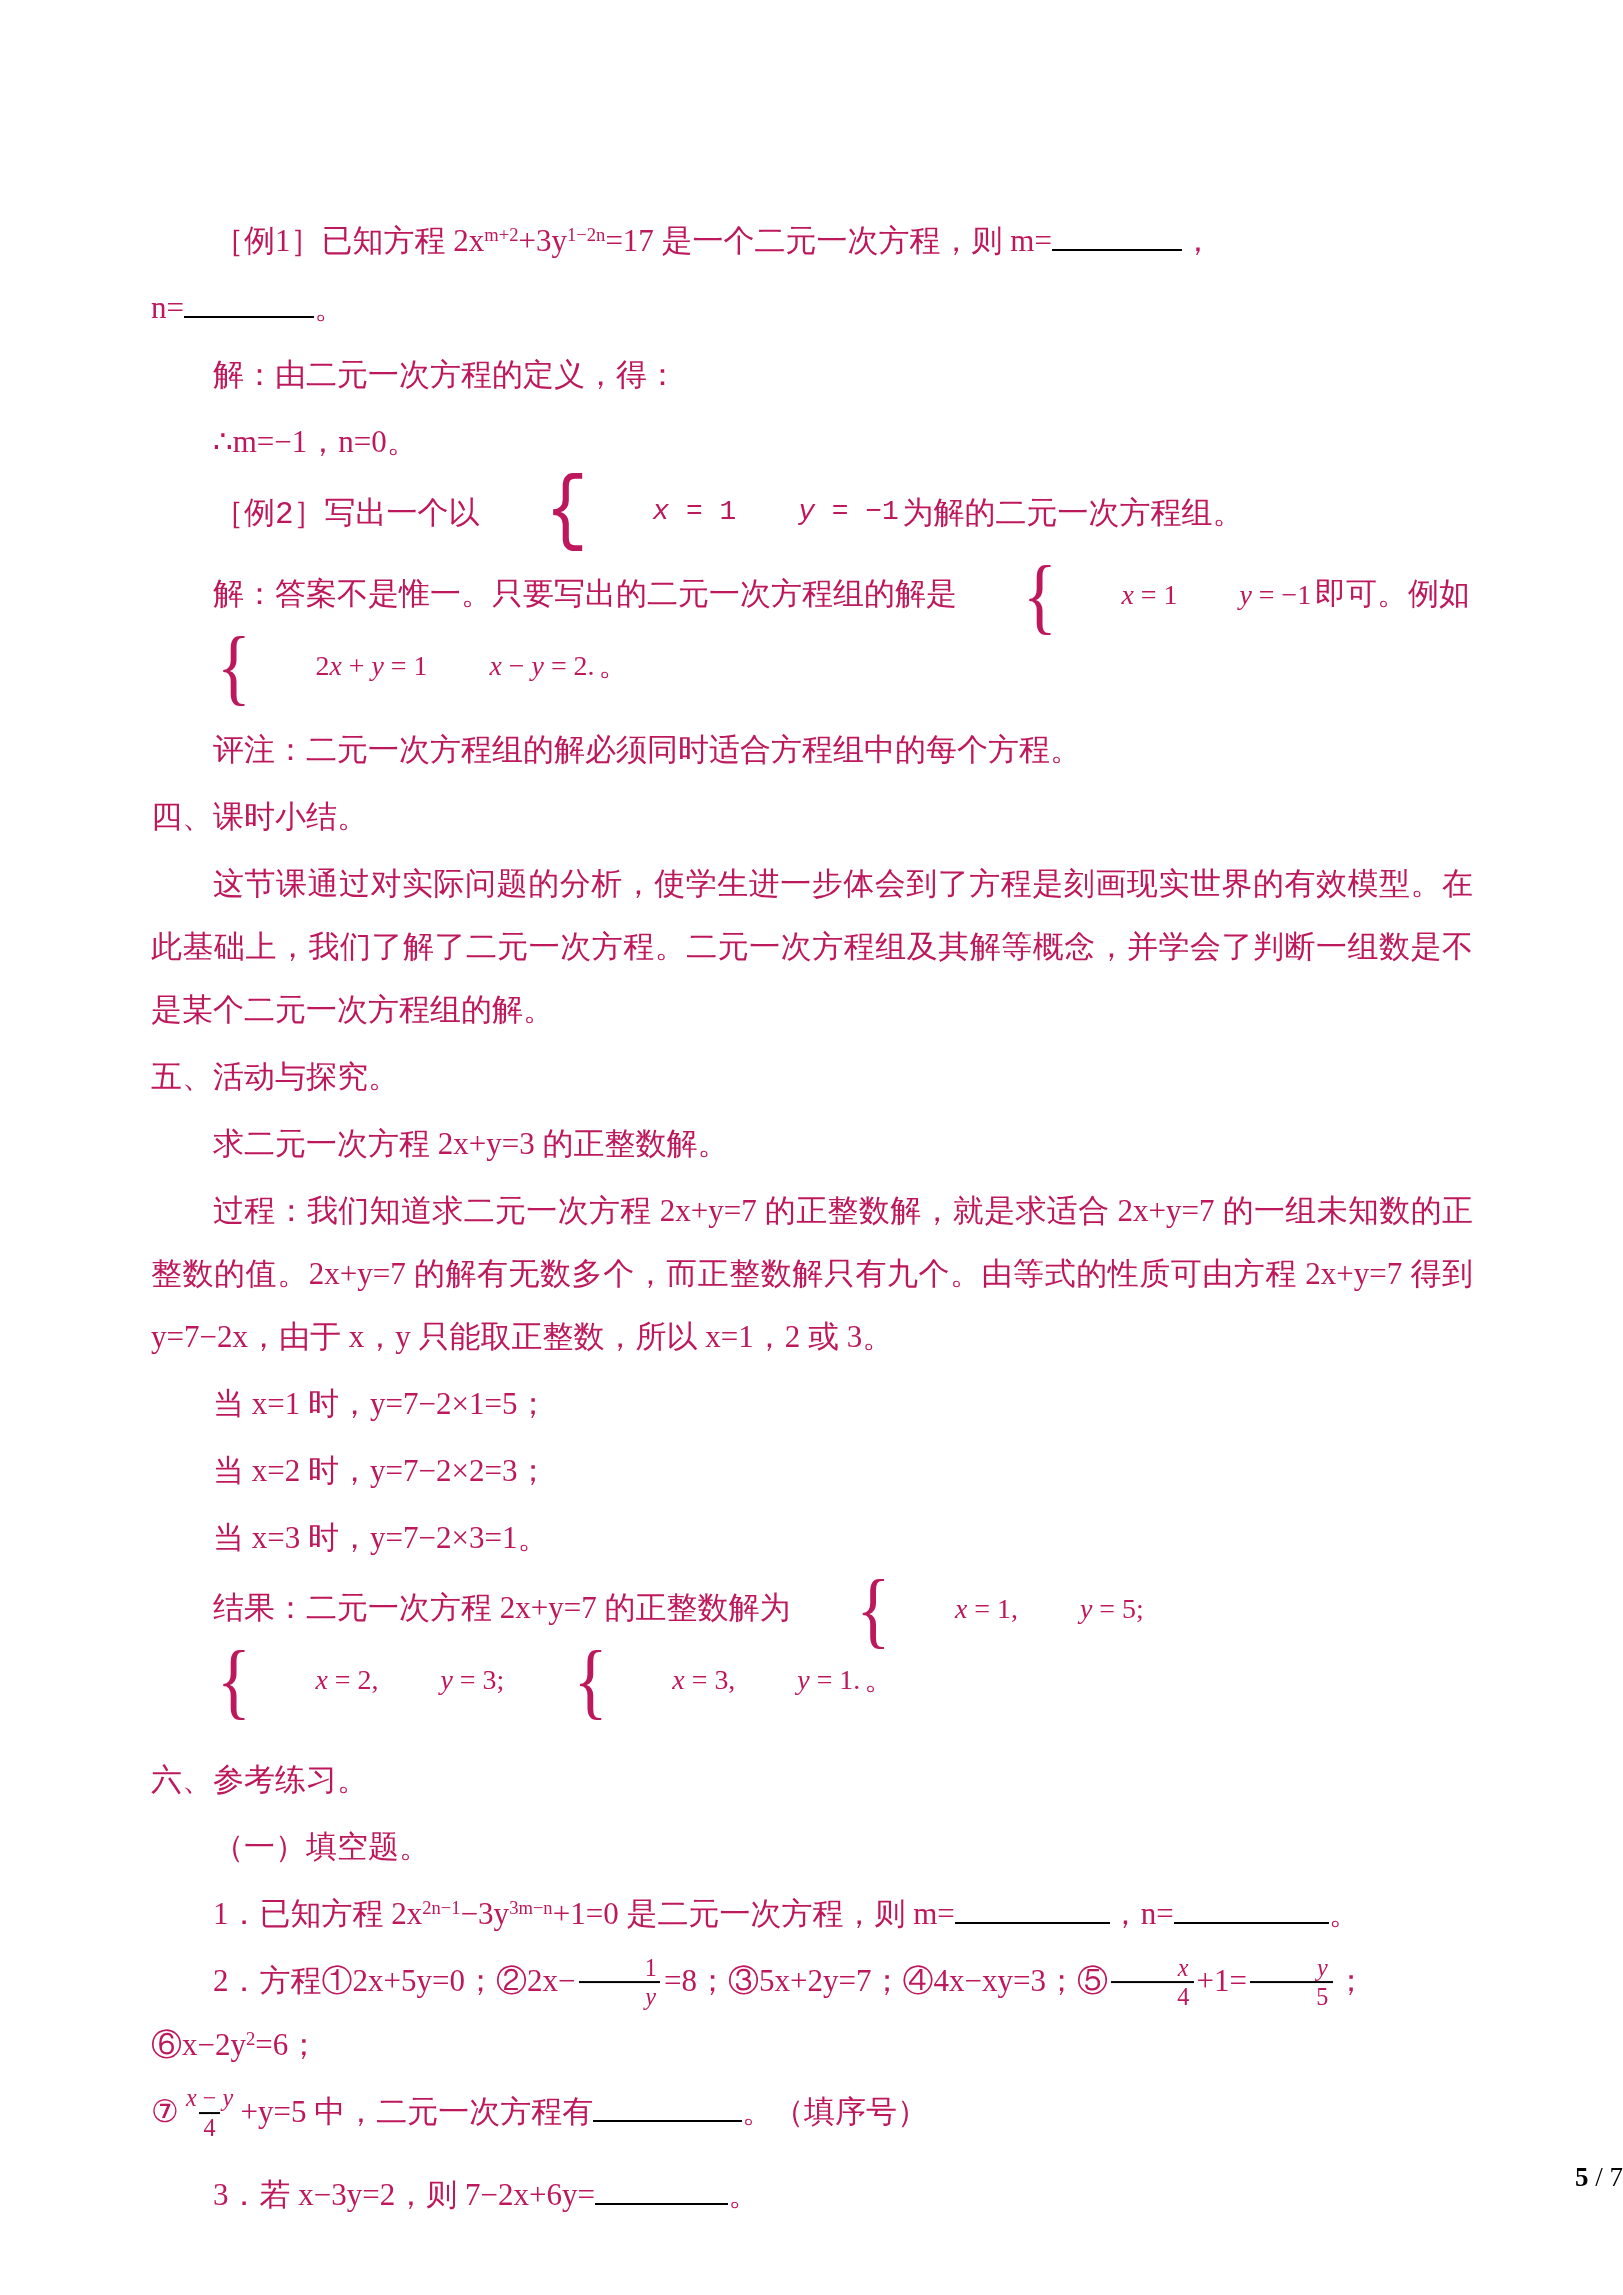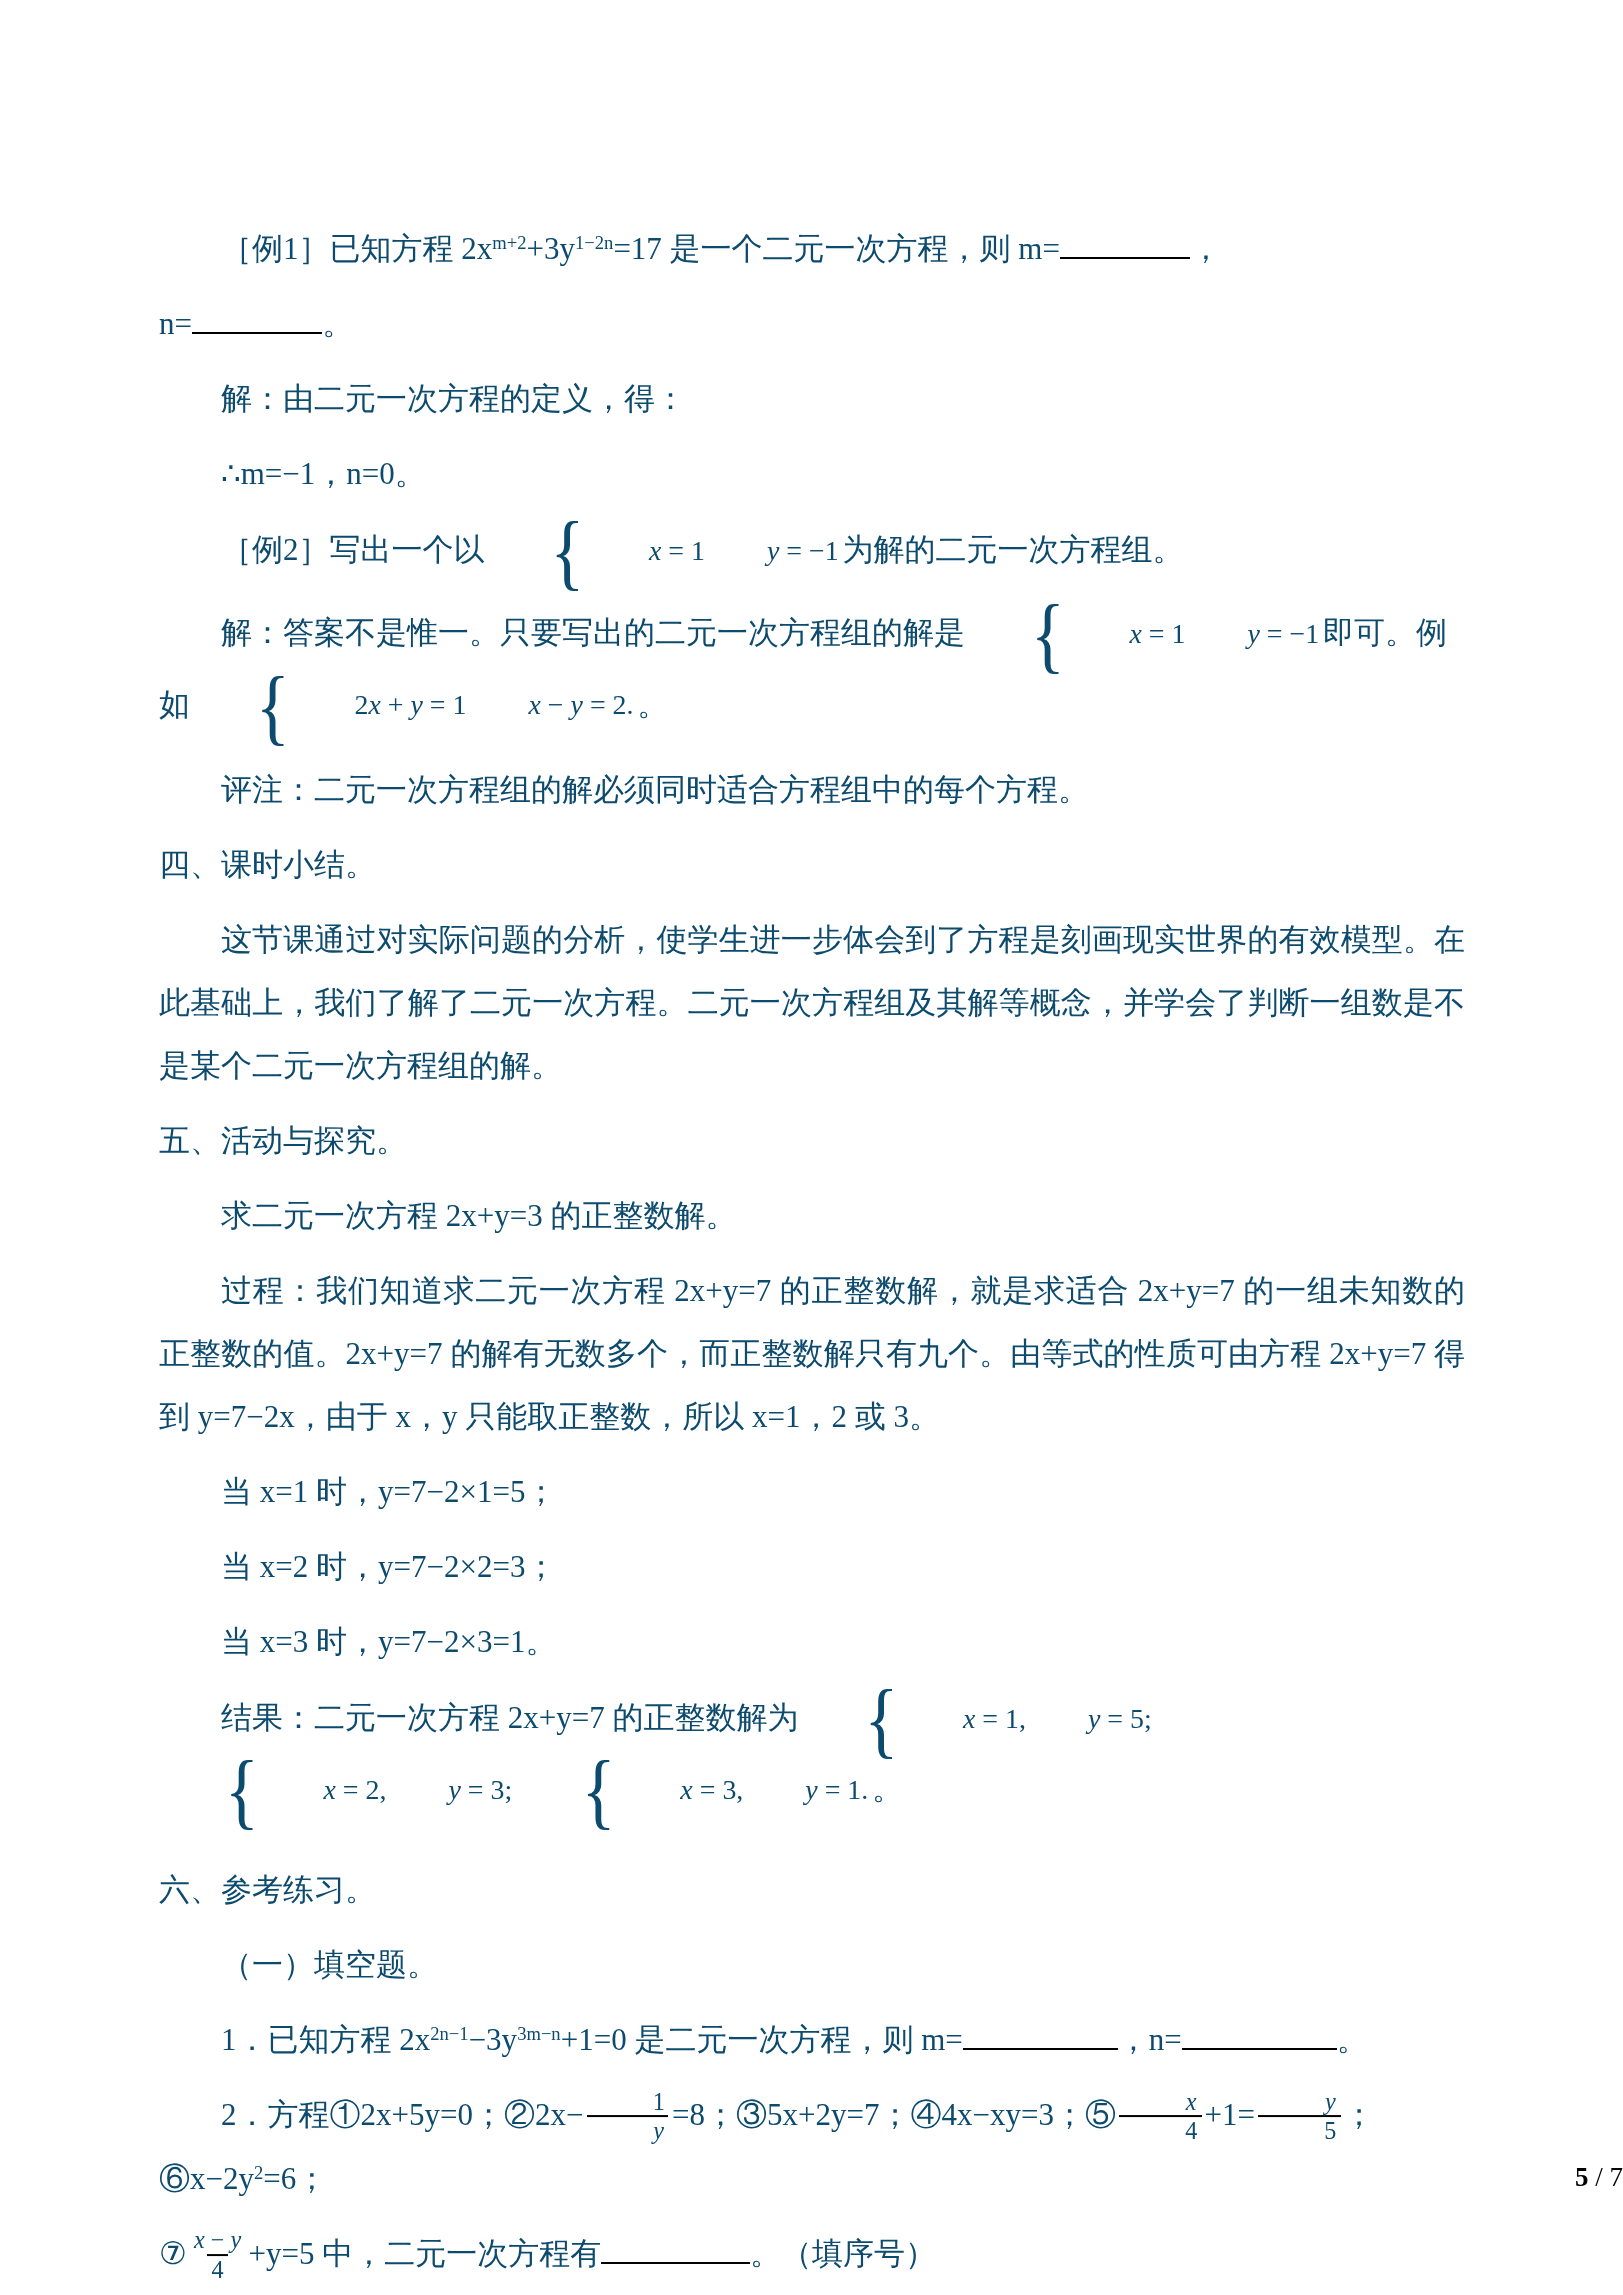--- a/index.html
+++ b/index.html
@@ -15,24 +15,24 @@
     font-family: "Liberation Serif", "DejaVu Serif", serif;
     overflow: hidden;
   }
   .content {
     position: absolute;
     left: 147px;
     top: 205px;
     width: 1330px;
   }
   p.line, p.flow {
-    margin: 12px;
+    margin: 4px;
     font-size: 31px;
     line-height: 63px;
-    color: #0c4a6e;
+    color: #be185d;
   }
   .indent { text-indent: 2em; }
   p.flow { text-align: justify; }
 
   
   .t { white-space: pre-wrap; }
   .var { font-style: italic; }
   .bold { font-weight: bold; }
   sup.sup {
     font-size: 0.6em;
@@ -75,21 +75,21 @@
     flex-direction: row;
     margin-left: 0.08em;
   }
   .cases .row {
     font-size: 0.9em;
     line-height: 1.35;
     white-space: nowrap;
   }
 
   
-  p[data-name="example2"]           { margin-top: 5.5px; }
+  p[data-name="example2"]           { margin-top: 5.5px; font-family: Liberation Mono, monospace; }
   p[data-name="example2-solution"]  { margin-top: 11px; }
   p[data-name="remark"]             { margin-top: 15px; }
   p[data-name="result-line"]        { margin-top: 5.5px; }
   p[data-name="section6-heading"]   { margin-top: 31px; }
   p[data-name="exercise2-line2"]    { margin-top: 4.1px; }
   p[data-name="exercise3"]          { margin-top: 19px; }
 
   .footer {
     position: absolute;
     left: 0; right: 0;

